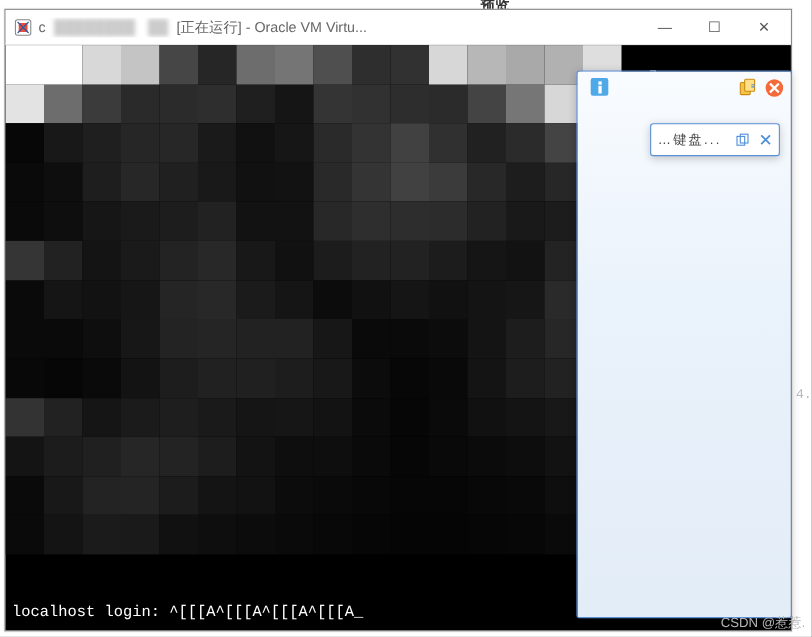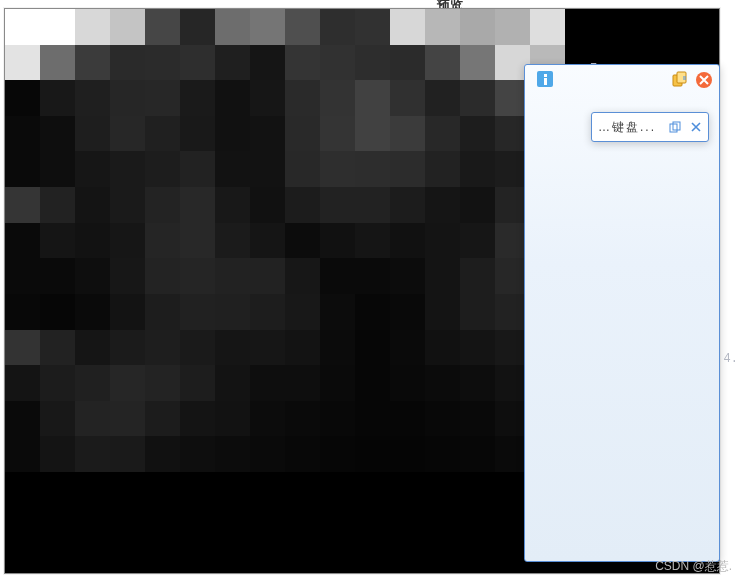--- a/index.html
+++ b/index.html
@@ -169,20 +169,40 @@
       font-size:13px; font-weight:bold; color:#333;
     }
   </style>
 </head>
 <body>
 
 <span class="top-label">预览</span>
 
 <div class="vbox-window">
 
+  <div class="titlebar">
+    <span class="app-icon">
+      <svg viewBox="0 0 16 16">
+          <rect x="1" y="1" width="14" height="14" rx="2" fill="#fff" stroke="#888"></rect>
+          <path d="M4 4h8v8H4z" fill="#e74c3c"></path>
+          <path d="M3 3l10 10M13 3L3 13" stroke="#2b5aa0" stroke-width="1"></path>
+        </svg>
+    </span>
+    <span class="title-text">
+      <span>c</span>
+      <span class="title-blur">████████</span>
+      <span class="title-blur">██</span>
+      <span>[正在运行]</span><span> - Oracle VM Virtu...</span>
+    </span>
+    <div class="win-buttons">
+      <div class="win-btn">—</div>
+      <div class="win-btn">☐</div>
+      <div class="win-btn close">✕</div>
+    </div>
+  </div>
 
 
   <div class="vm-content">
     <div class="pixel-grid" id="pixel-grid">
         <div class="px" style="background: rgb(255, 255, 255);"></div>
         <div class="px" style="background: rgb(255, 255, 255);"></div>
         <div class="px" style="background: rgb(216, 216, 216);"></div>
         <div class="px" style="background: rgb(196, 196, 196);"></div>
         <div class="px" style="background: rgb(70, 70, 70);"></div>
         <div class="px" style="background: rgb(38, 38, 38);"></div>
@@ -382,20 +402,21 @@
         <div class="px" style="background: rgb(10, 10, 10);"></div>
         <div class="px" style="background: rgb(8, 8, 8);"></div>
         <div class="px" style="background: rgb(6, 6, 6);"></div>
         <div class="px" style="background: rgb(5, 5, 5);"></div>
         <div class="px" style="background: rgb(5, 5, 5);"></div>
         <div class="px" style="background: rgb(6, 6, 6);"></div>
         <div class="px" style="background: rgb(7, 7, 7);"></div>
         <div class="px" style="background: rgb(10, 10, 10);"></div>
         <div class="px" style="background: rgb(16, 16, 16);"></div>
       </div>
+    <div class="login-line">localhost login: ^[[[A^[[[A^[[[A^[[[A_</div>
   </div>
 
 </div>
 
 <div id="bg-lines">
     <span class="bg-text" style="top: 62px; left: 590px;">7</span>
     <span class="bg-text" style="top: 172px; left: 590px;">Hz:32-bit)  08:0</span>
     <span class="bg-text" style="top: 206px; left: 590px;">Connection</span>
     <span class="bg-text" style="top: 238px; left: 590px;">Flow Control:  R</span>
     <span class="bg-text" style="top: 350px; left: 590px;">ready</span>

